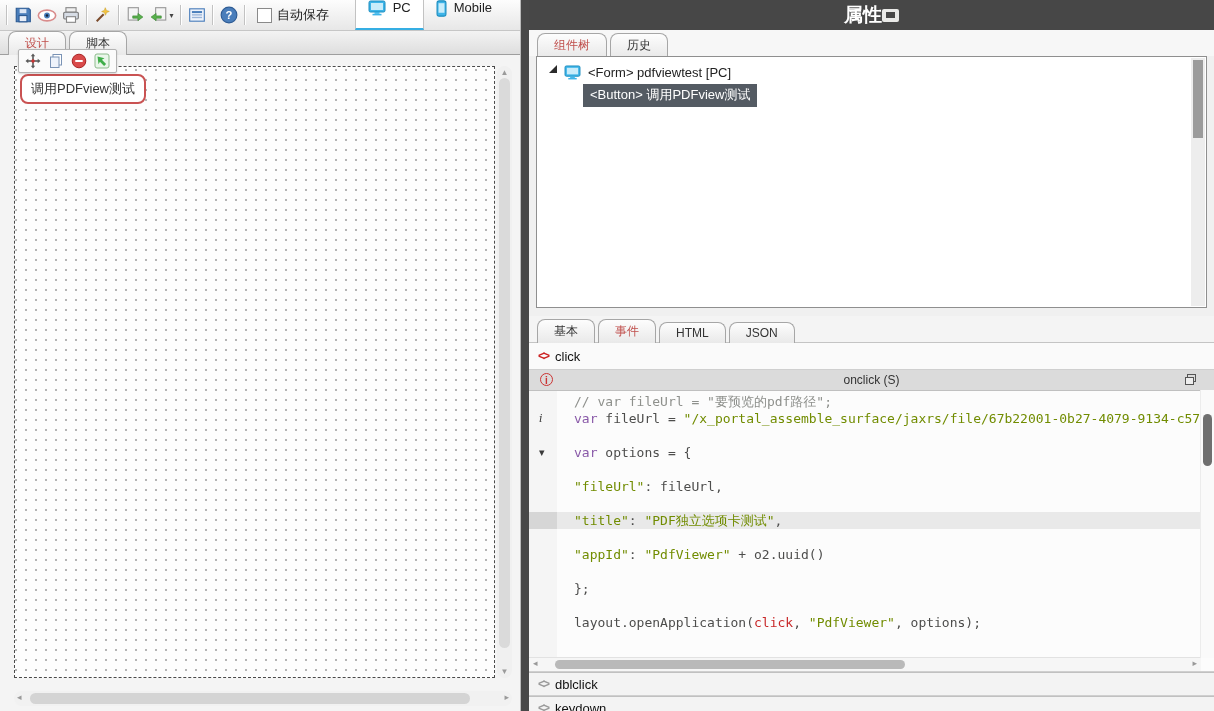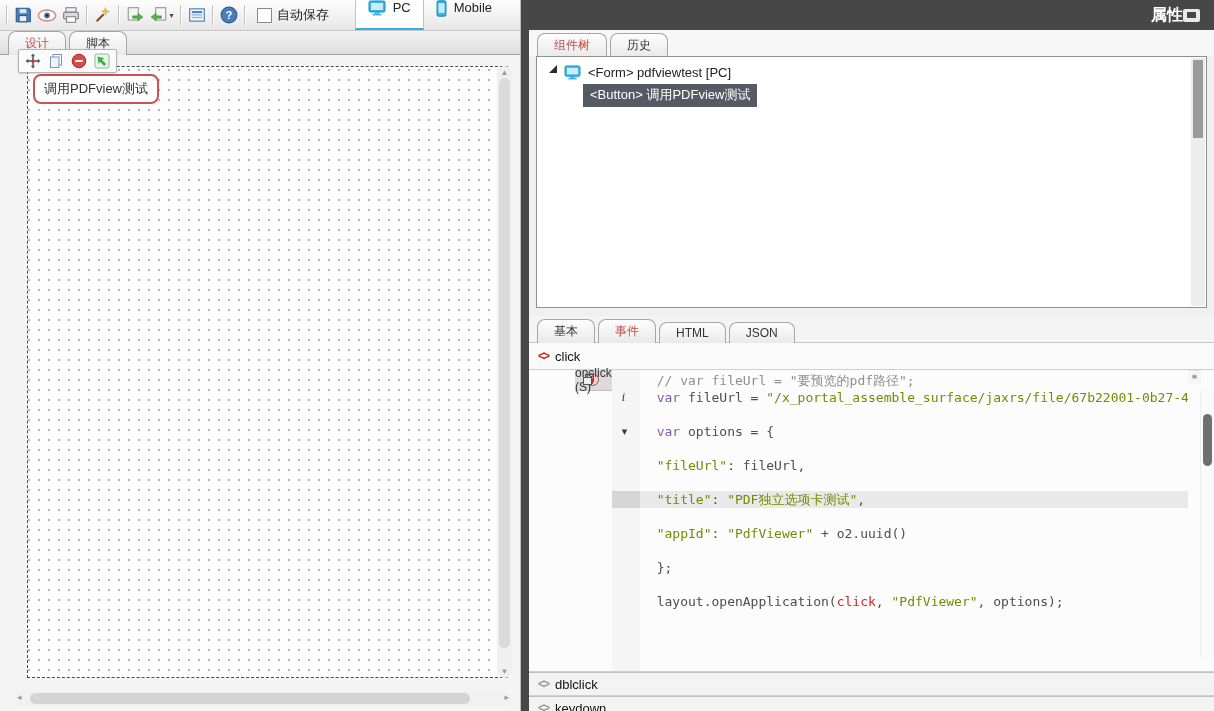--- a/index.html
+++ b/index.html
@@ -21,59 +21,59 @@
   .doc-tabs{height:23px;flex:0 0 23px;background:linear-gradient(#f3f3f3,#dedede);border-bottom:1px solid #9e9e9e;
             display:flex;align-items:flex-end;padding-left:8px;}
   .t-tab{position:relative;padding:3px 16px 3px;border:1px solid #a6a6a6;border-bottom:none;border-radius:8px 8px 0 0;
          background:linear-gradient(#fdfdfd,#e9e9e9);font-size:12px;color:#333;margin-right:3px;margin-bottom:-1px;cursor:pointer;white-space:nowrap;}
   .t-tab.red{color:var(--accent-red,#c0504d);}
   
   .canvas-wrap{position:relative;flex:1;background:#f4f4f4;}
   .mini-toolbar{position:absolute;left:18px;top:-6px;z-index:5;background:#fbfbfb;border:1px solid #b3b3b3;
                 border-radius:2px;display:flex;gap:5px;padding:2px 5px;box-shadow:0 1px 2px rgba(0,0,0,.15);}
   .mini-icon{width:18px;height:18px;display:flex;align-items:center;justify-content:center;cursor:pointer;}
-  .design-canvas{position:absolute;left:27px;top:11px;width:481px;height:612px;box-sizing:border-box;
+  .design-canvas{position:absolute;left:14px;top:11px;width:481px;height:612px;box-sizing:border-box;
                  border:1px dashed #4a4a4a;background-color:#fdfdfd;
                  background-image:radial-gradient(#b4b4b4 0.9px,transparent 1.2px);
                  background-size:10px 10px;background-position:6px 8px;}
   .form-button{position:absolute;left:5px;top:7px;background:#fff;border:2px solid #c95252;border-radius:8px;
                padding:4px 9px;font-size:13px;color:#333;cursor:pointer;white-space:nowrap;}
   .v-scroll{position:absolute;left:497px;top:11px;width:15px;height:612px;background:#f0f0f0;border-radius:8px;}
   .v-scroll .thumb{position:absolute;left:2px;right:2px;top:3px;height:570px;background:#dadada;border-radius:7px;}
   .v-scroll .arr{position:absolute;left:0;right:0;text-align:center;font-size:8px;color:#9a9a9a;}
   .h-scroll{position:absolute;left:14px;top:636px;width:498px;height:15px;background:#f1f1f1;border-radius:8px;}
   .h-scroll .thumb{position:absolute;top:2px;bottom:2px;left:16px;width:440px;background:#d4d4d4;border-radius:6px;}
   .h-scroll .arr{position:absolute;top:1px;font-size:9px;color:#9a9a9a;}
   .h-scroll .arr.l{left:3px;}.h-scroll .arr.r{right:3px;}
   
   .splitter{width:8px;flex:0 0 8px;background:#484848;cursor:col-resize;}
   
   .right-panel{flex:1;display:flex;flex-direction:column;background:#f0f0f0;overflow:hidden;}
   .props-header{height:30px;flex:0 0 30px;background:var(--header-bg,#474747);color:#fff;display:flex;align-items:center;
-                justify-content:flex-end;padding:0 14px;font-size:16px;font-weight:bold;}
+                justify-content:center;padding:0 14px;font-size:19px;font-weight:bold;}
   .min-icon{width:17px;height:13px;background:#e9e9e7;border-radius:2px;display:flex;align-items:center;justify-content:center;cursor:pointer;}
   .min-icon i{display:block;width:9px;height:6px;background:var(--header-bg,#474747);}
   .tree-tabs{height:26px;flex:0 0 26px;display:flex;align-items:flex-end;padding-left:8px;background:#f7f7f7;}
   .tree-box{flex:0 0 250px;height:250px;margin:0 7px;background:#fff;border:1px solid #8f8f8f;position:relative;
             font-size:13px;overflow:hidden;}
   .tree-row1{display:flex;gap:7px;padding:8px 0 0 12px;}
   .expander{width:0;height:0;border-bottom:8px solid #2b2b2b;border-left:8px solid transparent;}
   .tree-chip{display:inline-block;margin:4px 0 0 46px;background:var(--selection-bg,#545b63);color:#fff;
              padding:2px 7px 3px;cursor:pointer;white-space:nowrap;}
   .tree-scroll{position:absolute;top:1px;right:1px;bottom:1px;width:14px;background:#ededed;}
   .tree-scroll .thumb{position:absolute;left:2px;right:2px;top:2px;height:78px;background:#9b9b9b;}
   .mid-gap{flex:0 0 8px;}
   .detail-tabs{height:26px;flex:0 0 26px;display:flex;align-items:flex-end;padding-left:8px;border-bottom:1px solid #c4c4c4;background:#f4f4f4;}
   .evt-bar{height:26px;flex:0 0 26px;background:#fafafa;border-bottom:1px solid #cfcfcf;display:flex;align-items:center;
            gap:7px;padding-left:9px;font-size:13px;color:#111;cursor:pointer;}
   .evt-bar.sub{background:#f3f3f3;border-top:1px solid #c0c0c0;height:22px;flex:0 0 22px;}
   .code-glyph{font-weight:bold;letter-spacing:-2px;font-size:12px;color:#9a9a9a;}
   .code-glyph.red{color:#cc2222;}
   
-  .code-editor{flex:0 0 301px;height:301px;display:flex;flex-direction:row;background:#fcfcfc;border-bottom:1px solid #cfcfcf;position:relative;padding-left:46px;}
+  .code-editor{flex:0 0 301px;height:301px;display:flex;flex-direction:column;background:#fcfcfc;border-bottom:1px solid #cfcfcf;position:relative;}
   .editor-titlebar{height:20px;flex:0 0 20px;background:#dbdbdb;border-bottom:1px solid #c0c0c0;position:relative;
                    display:flex;align-items:center;justify-content:center;font-size:12px;color:#333;}
   .circle-i{position:absolute;left:11px;top:3px;width:13px;height:13px;border:1px solid #cc3333;border-radius:50%;
             color:#cc3333;font-size:10px;line-height:13px;text-align:center;box-sizing:border-box;font-weight:bold;}
   .circle-i::after{content:"i";}
   .restore-icon{position:absolute;right:18px;top:4px;width:11px;height:11px;cursor:pointer;}
   .restore-icon i{position:absolute;display:block;border:1px solid #555;background:#eee;width:7px;height:6px;}
   .restore-icon i.b{left:0;bottom:0;}.restore-icon i.t{right:0;top:0;background:none;}
   .code-body{flex:1;position:relative;overflow:hidden;padding-top:2px;}
   .code-body::before{content:"";position:absolute;left:0;top:0;bottom:0;width:28px;background:#f5f5f5;}

